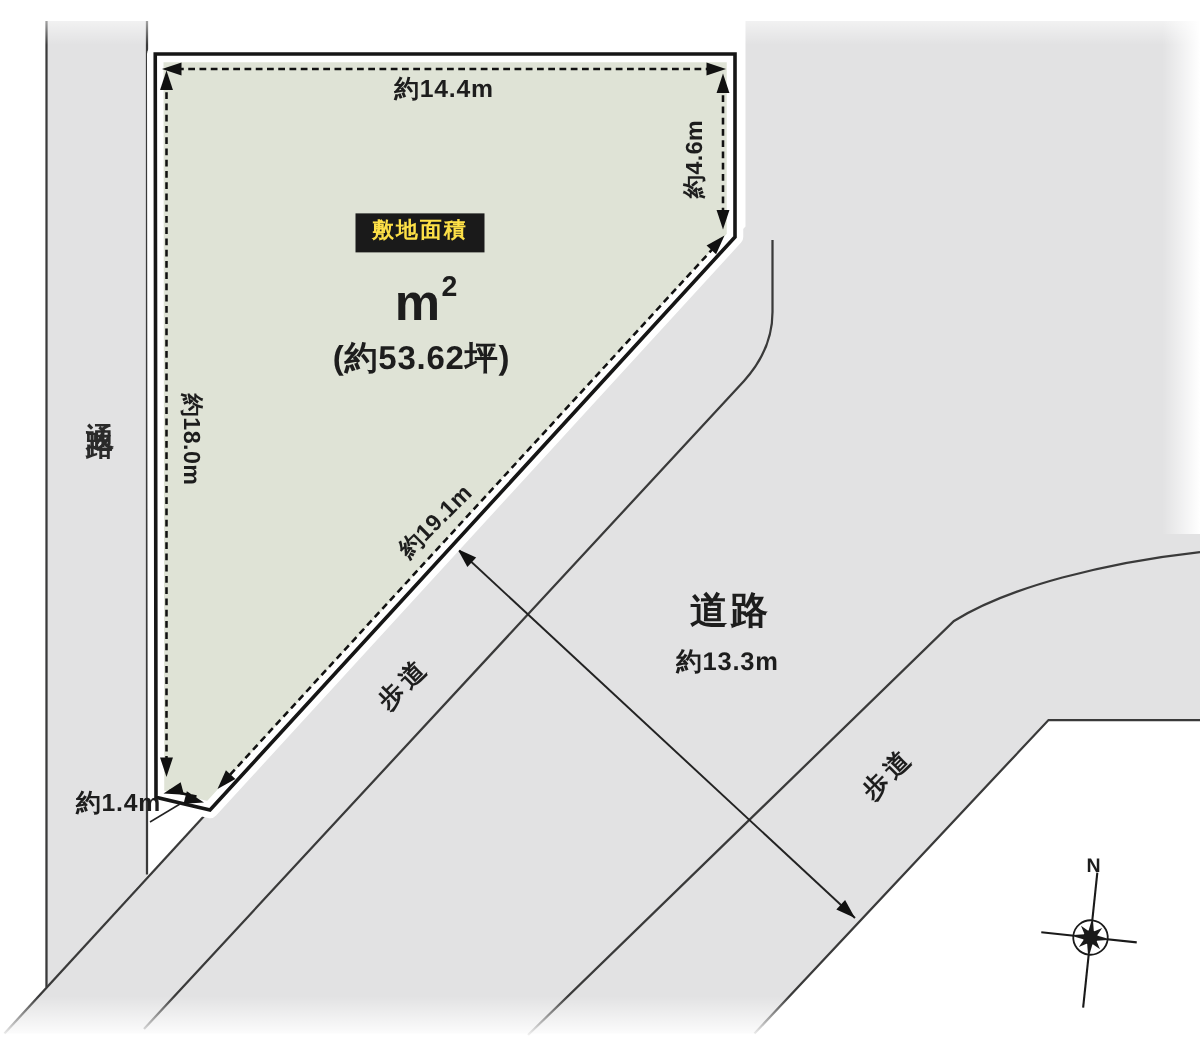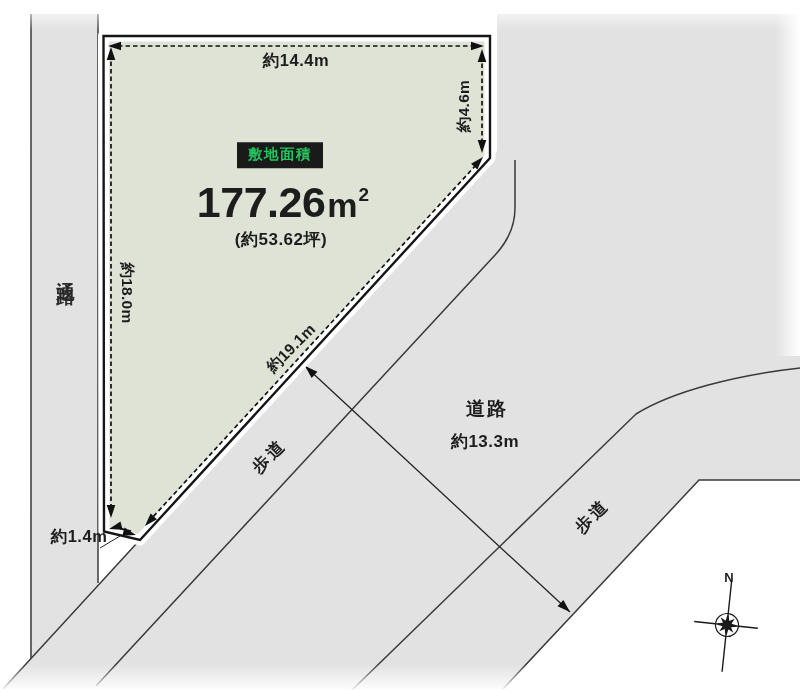--- a/index.html
+++ b/index.html
@@ -11,29 +11,29 @@
   .lbl{
     position:absolute;white-space:nowrap;font-weight:bold;color:#1d1d1d;
     transform:translate(-50%,-50%);line-height:1;
   }
   .lbl.rot90 {transform:translate(-50%,-50%) rotate(90deg);}
   .lbl.rotm90{transform:translate(-50%,-50%) rotate(-90deg);}
   .lbl.rotm45{transform:translate(-50%,-50%) rotate(-45deg);}
   .dim{font-size:16.5px;letter-spacing:.5px;}
   .dim-sm{font-size:15.5px;letter-spacing:.3px;}
   .badge{
-    background:#1a1a1a;color:#22c55e;font-size:14.5px;letter-spacing:1.5px;
+    background:#1a1a1a;color:#fde047;font-size:14.5px;letter-spacing:1.5px;
     padding:5px 11px 6px;font-weight:bold;
   }
   .area-row{display:flex;align-items:baseline;}
   .area-val{font-size:43px;font-weight:800;letter-spacing:-.5px;}
   .area-unit{font-size:34px;font-weight:800;margin-left:2px;}
   .area-sup{font-size:19px;font-weight:800;transform:translateY(-16px);margin-left:1px;}
-  .tsubo{font-size:17px;letter-spacing:.5px;}
-  .road-lbl{font-size:19px;letter-spacing:2px;}
+  .tsubo{font-size:22px;letter-spacing:.5px;}
+  .road-lbl{font-size:25px;letter-spacing:2px;}
   .road-w{font-size:17px;letter-spacing:.5px;}
   .sw{font-size:17px;letter-spacing:3px;}
   .passage{
     writing-mode:vertical-rl;text-orientation:upright;font-size:19px;
     letter-spacing:6px;font-weight:bold;color:#2a2a2a;
   }
   .north{font-size:13px;font-weight:bold;}
   .ah{fill:#111111;stroke:none;}
 </style>
 </head>
@@ -114,21 +114,20 @@
       </g>
       <circle cx="0" cy="0" r="11.5" fill="#ffffff" stroke="#1a1a1a" stroke-width="1.2"></circle>
       <path fill="#1a1a1a" d="M0,-14 L1.8,-4.2 L7.1,-7.1 L4.2,-1.8 L14,0 L4.2,1.8 L7.1,7.1 L1.8,4.2 L0,14 L-1.8,4.2 L-7.1,7.1 L-4.2,1.8 L-14,0 L-4.2,-1.8 L-7.1,-7.1 L-1.8,-4.2 Z"></path>
       <circle cx="0" cy="0" r="4.8" fill="#1a1a1a"></circle>
     </g>
   </svg>
 
   <div class="lbl badge" style="left:280px;top:155px;">敷地面積</div>
 
   <div class="lbl area-row" style="left:283px;top:202px;">
-    <span class="area-val">177.26</span>
     <span class="area-unit">m</span>
     <span class="area-sup">2</span>
   </div>
 
   <div class="lbl tsubo" style="left:281px;top:239px;">(約53.62坪)</div>
 
   <div class="lbl dim" style="left:296px;top:60px;">約14.4m</div>
 
   <div class="lbl dim-sm rotm90" style="left:464px;top:106px;">約4.6m</div>
 

